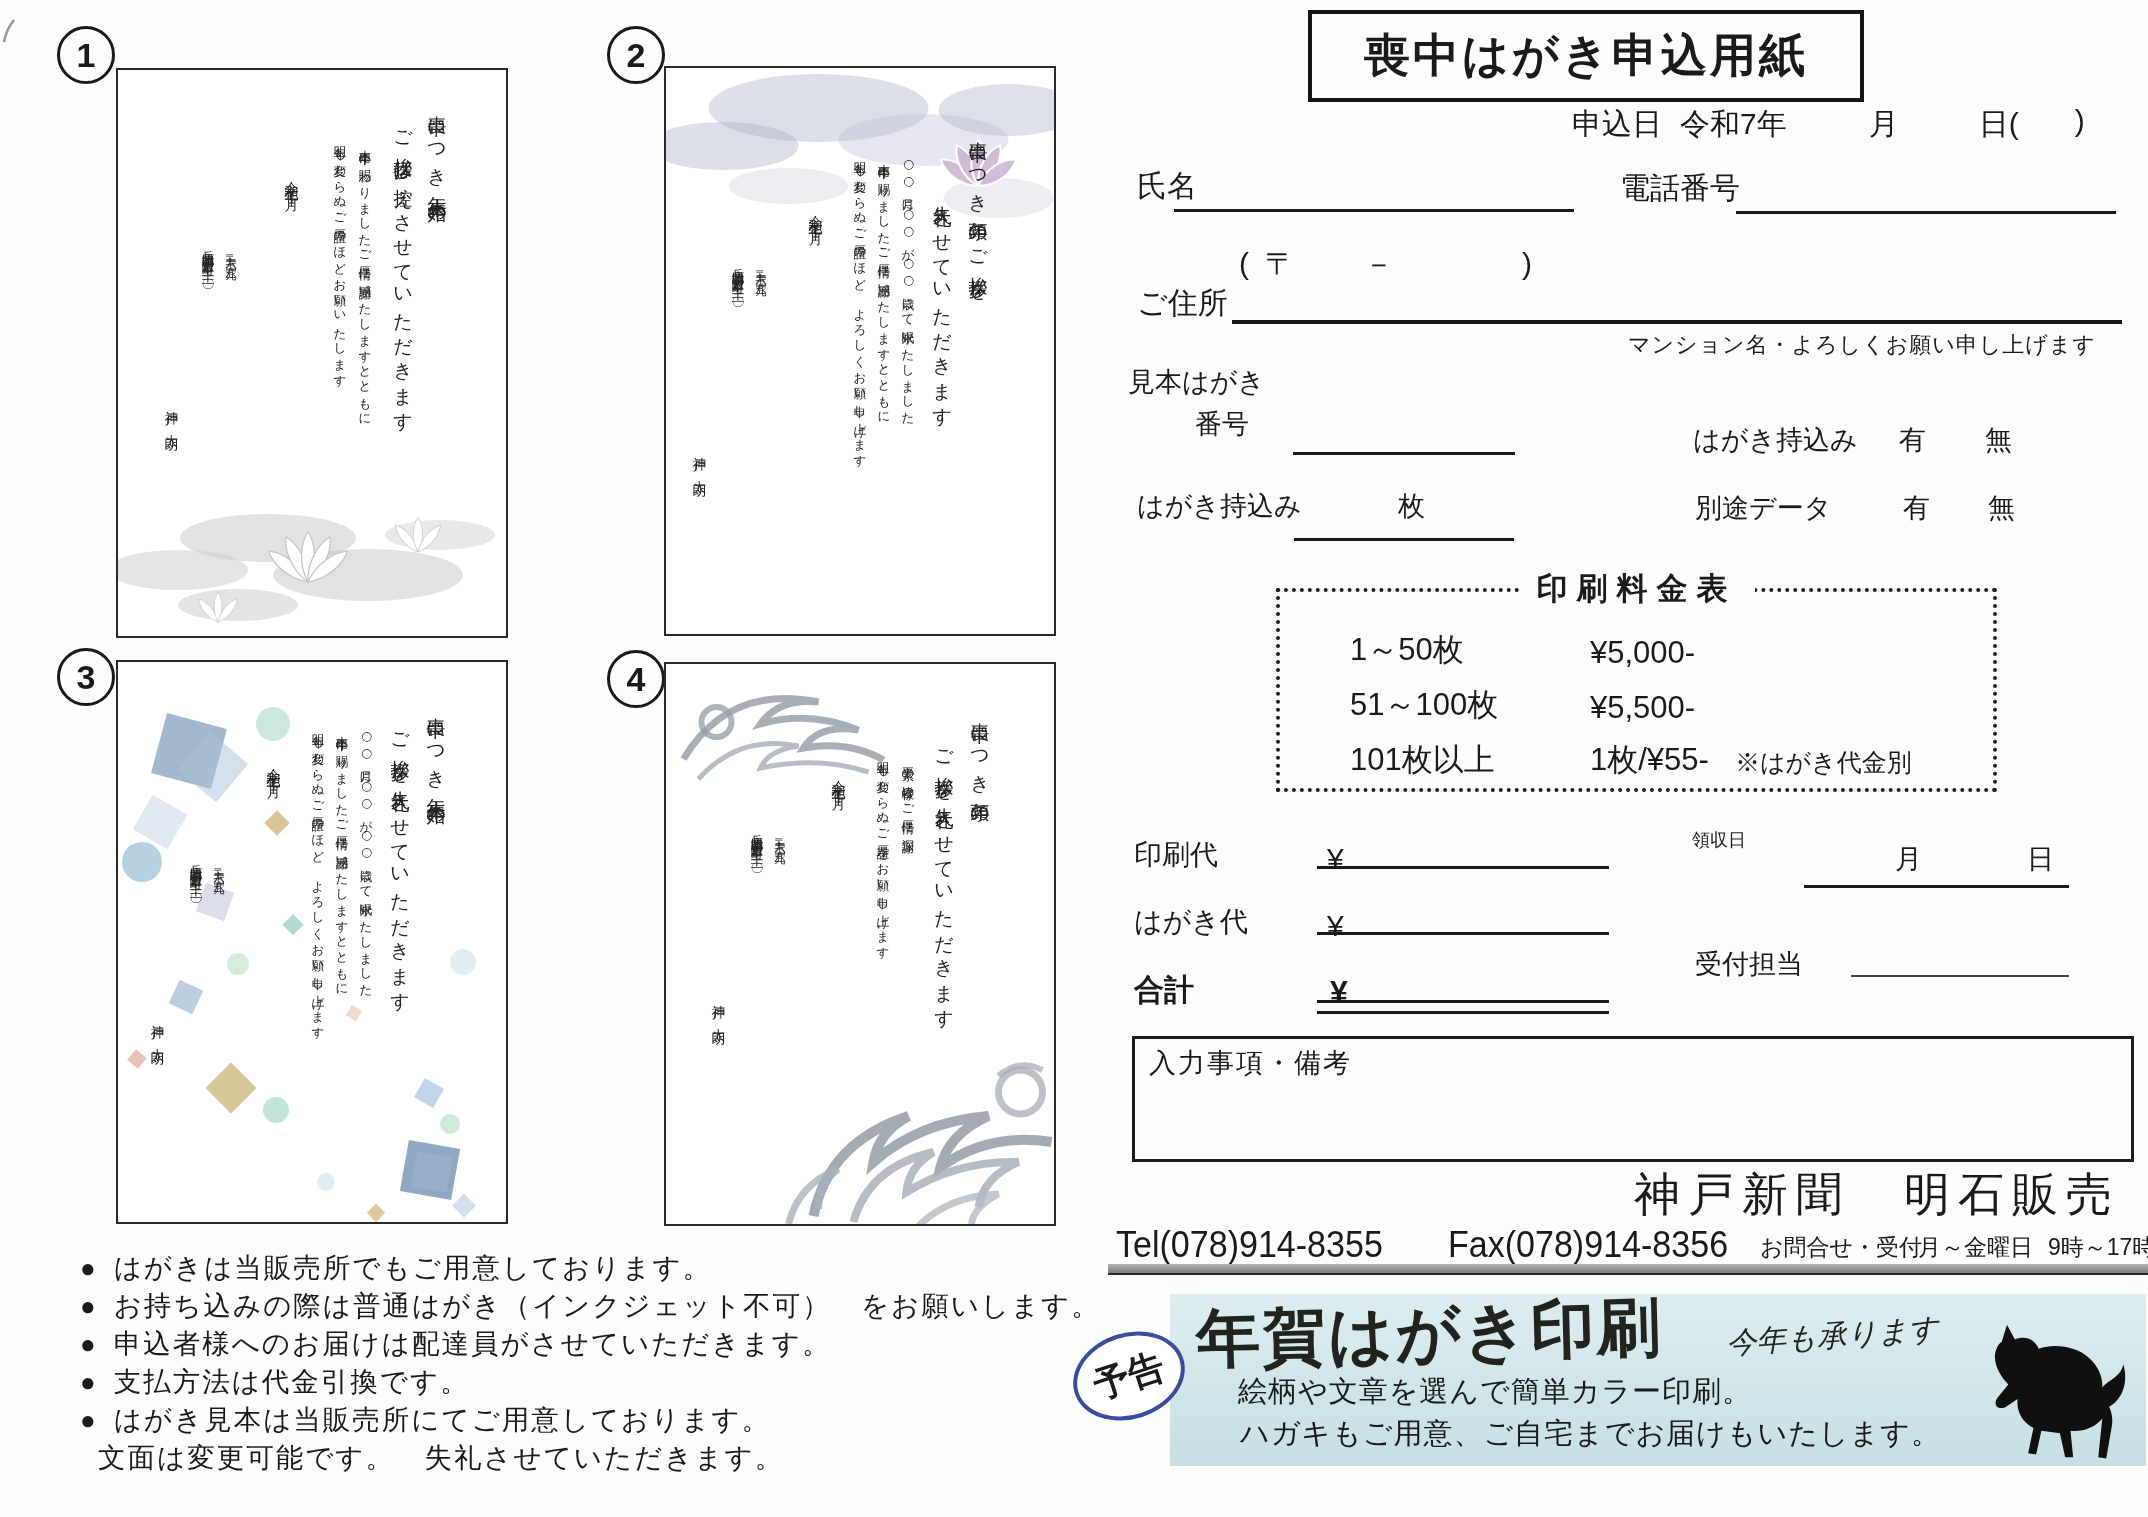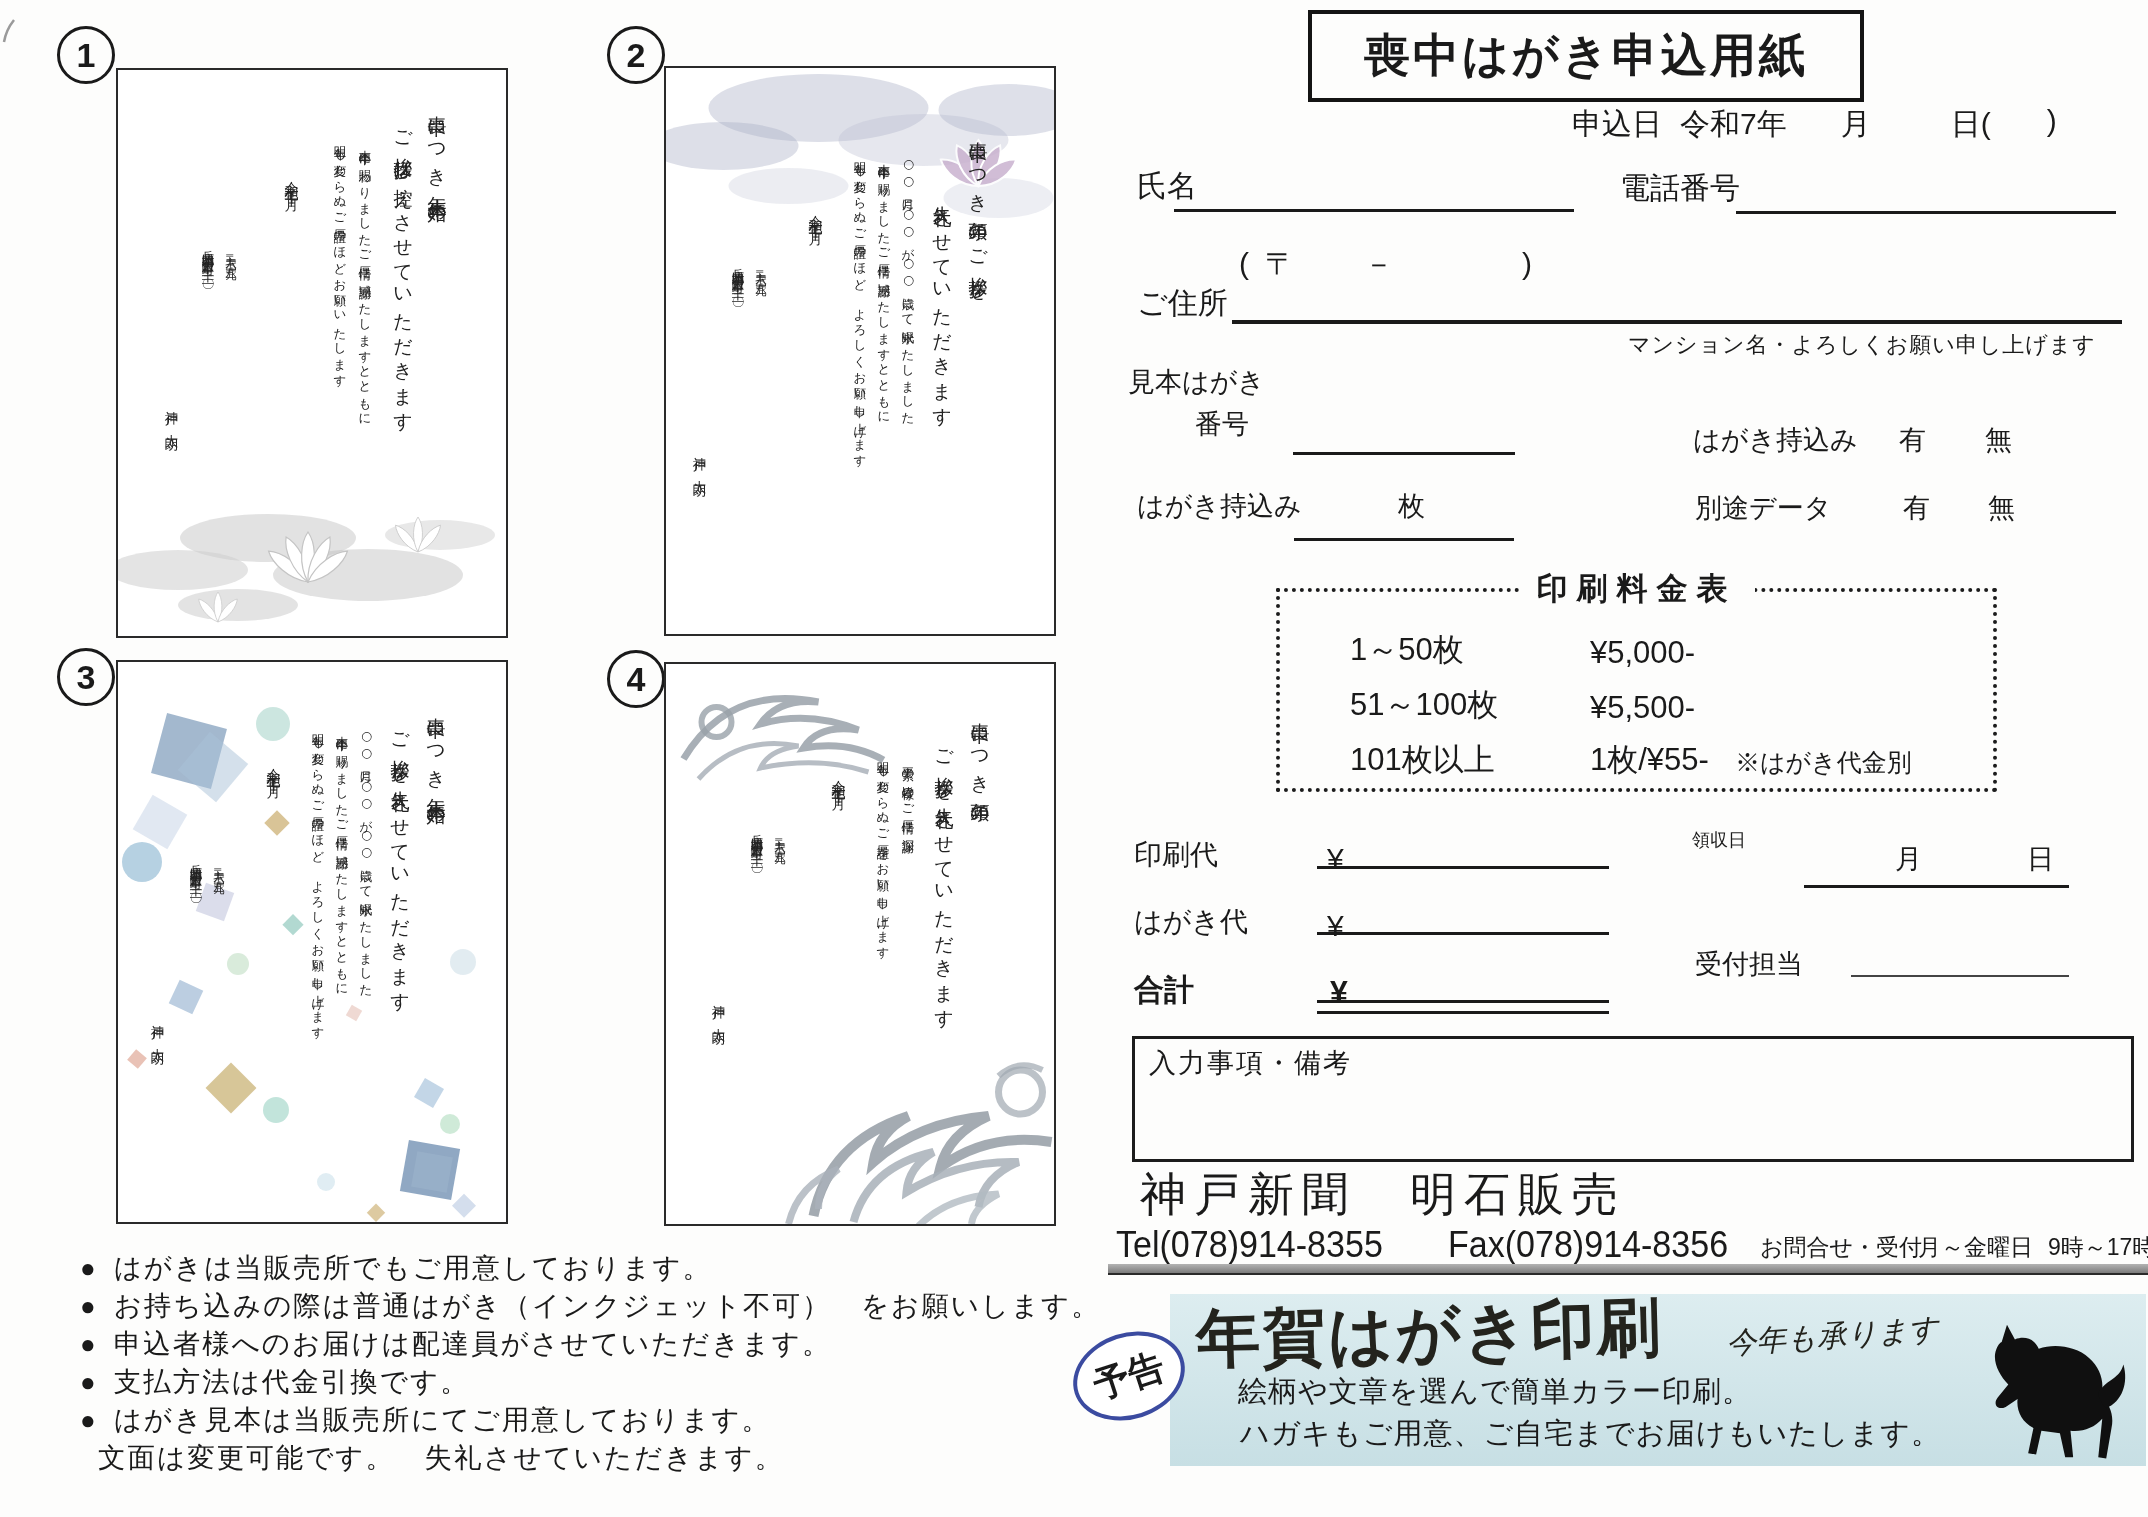--- a/index.html
+++ b/index.html
@@ -84,21 +84,21 @@
                padding:0 18px;font-size:31px;font-weight:bold;letter-spacing:9px;white-space:nowrap;}
   .price-rows{position:absolute;inset:0;display:flex;flex-direction:column;justify-content:flex-start;
               padding-top:24px;}
   .price-row{display:flex;align-items:flex-end;height:55px;font-size:31px;}
   .price-qty{margin-left:70px;width:240px;}
   .price-note{font-size:25px;margin-left:26px;padding-bottom:2px;}
   .dbl-line{position:absolute;left:1317px;top:1000px;width:292px;height:8px;
             border-top:3px solid #1a1a1a;border-bottom:3px solid #1a1a1a;}
   .remarks-box{position:absolute;left:1132px;top:1036px;width:996px;height:120px;border:3px solid #1c1c1c;}
   .remarks-label{position:absolute;left:14px;top:6px;font-size:27px;letter-spacing:2px;}
-  .shop-name{position:absolute;left:1140px;top:1164px;width:980px;text-align:left;font-size:46px;
+  .shop-name{position:absolute;left:1140px;top:1164px;width:980px;text-align:right;font-size:46px;
              letter-spacing:8px;white-space:nowrap;font-family:Liberation Serif, serif;}
   .sep-bar{position:absolute;left:1108px;top:1264px;width:1040px;height:9px;
            background:linear-gradient(#b3b3b3,#7c7c7c);border-bottom:2px solid #2a2a2a;}
   .banner{position:absolute;left:1170px;top:1294px;width:976px;height:172px;
           background:linear-gradient(180deg,#ddedf0,#c7dfe4);}
   .badge{position:absolute;left:1072px;top:1333px;width:106px;height:78px;border:4px solid #3b4ba0;
          border-radius:50%;background:#fff;transform:rotate(-18deg);display:flex;align-items:center;
          justify-content:center;font-size:36px;font-weight:bold;}
   .banner-title{position:absolute;left:1196px;top:1290px;font-size:64px;font-weight:bold;
                 font-family:"DejaVu Serif",serif;transform:rotate(-1.5deg);letter-spacing:2px;color:#23231d;}
@@ -281,21 +281,21 @@
     <span class="note-dot"></span>
     <span class="note-text">文面は変更可能です。　失礼させていただきます。</span>
   </div>
 
   <div class="title-box">
     <span>喪中はがき申込用紙</span>
   </div>
 
   <div class="apply-row">
     <span style="margin-right:18px">申込日</span>
-    <span style="margin-right:54px">令和7年</span>
+    <span style="margin-right:82px">令和7年</span>
     <span style="margin-right:80px">月</span>
     <span style="margin-right:56px">日(</span>
     <span>)</span>
   </div>
 
   <div class="lbl" style="left:1137px;top:166px;font-size:30px">氏名</div>
   <div class="uline" style="left:1174px;top:209px;width:400px;height:3px"></div>
   <div class="lbl" style="left:1620px;top:168px;font-size:30px">電話番号</div>
   <div class="uline" style="left:1736px;top:211px;width:380px;height:3px"></div>
 

